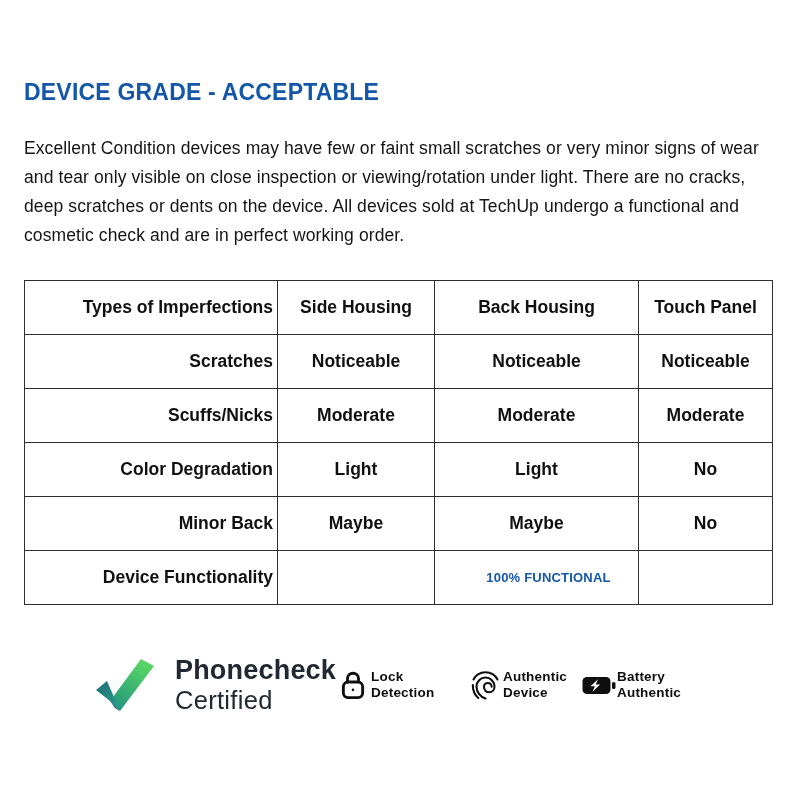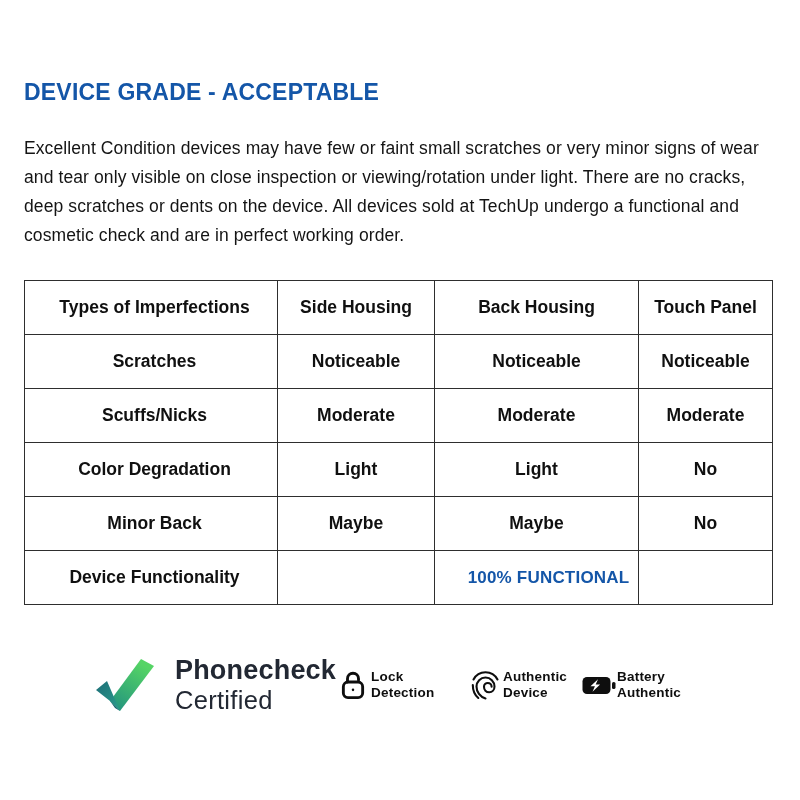--- a/index.html
+++ b/index.html
@@ -33,30 +33,30 @@
   .grade-table td {
     border: 1.6px solid #2e2e2e;
     height: 54px;
     font-size: 17.5px;
     font-weight: bold;
     color: #101010;
     text-align: center;
     padding: 0 4px;
   }
   .grade-table td.rowlabel {
-    text-align: center;
+    text-align: right;
     padding-left: 11px;
   }
   .grade-table col.c1 { width: 253px; }
   .grade-table col.c2 { width: 157px; }
   .grade-table col.c3 { width: 204px; }
   .grade-table col.c4 { width: 134px; }
   .grade-table td.func {
     color: #1456A8;
-    font-size: 17px;
+    font-size: 13px;
     letter-spacing: 0.2px;
     padding-left: 28px;
   }
 
   .footer {
     margin-top: 45px;
     display: flex;
     justify-content: center;
     align-items: center;
     padding: 0 6px 0 10px;

